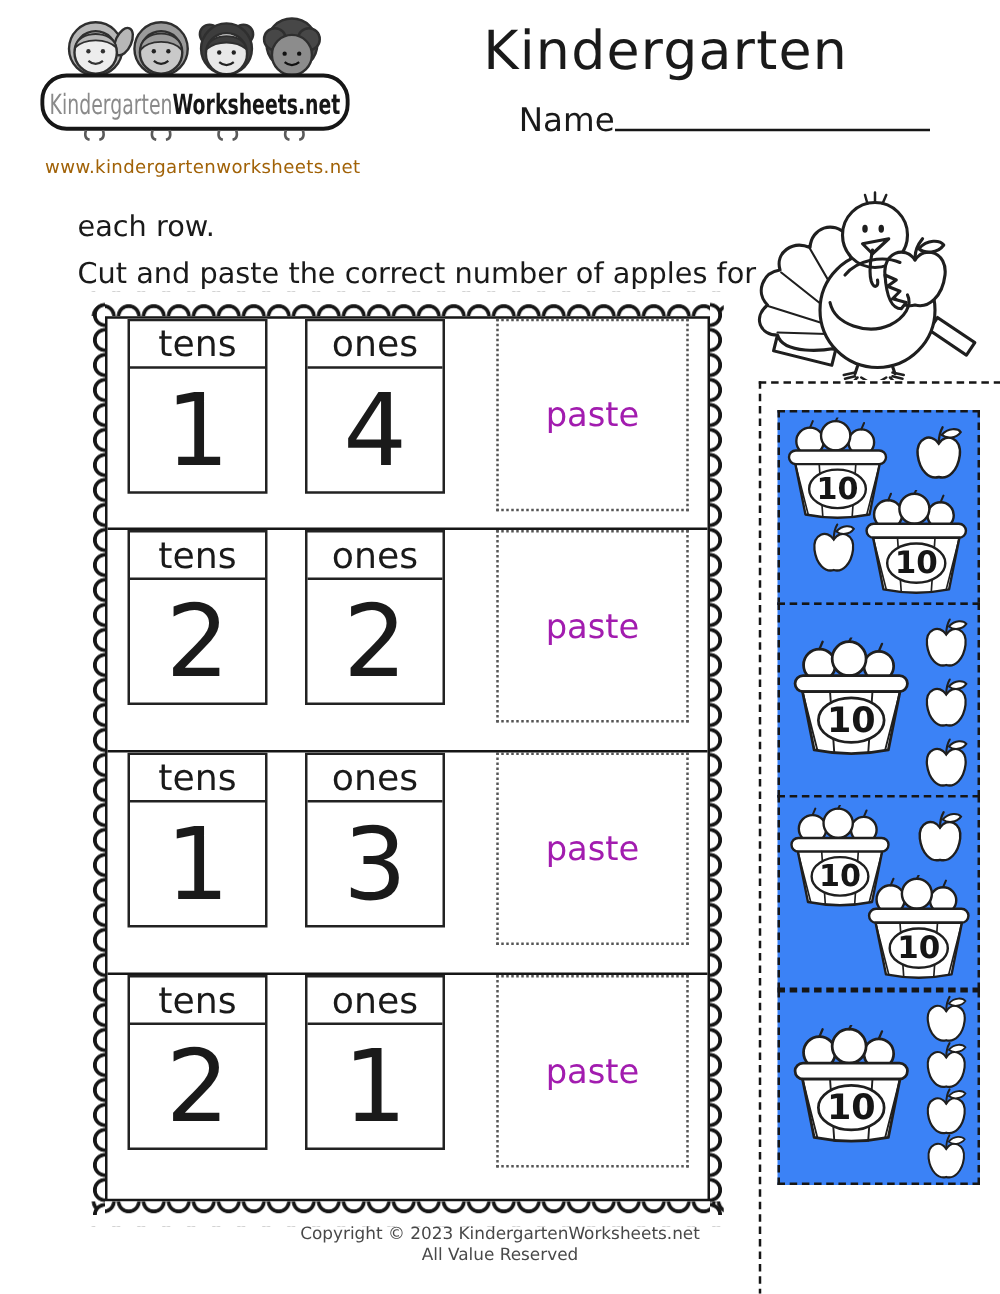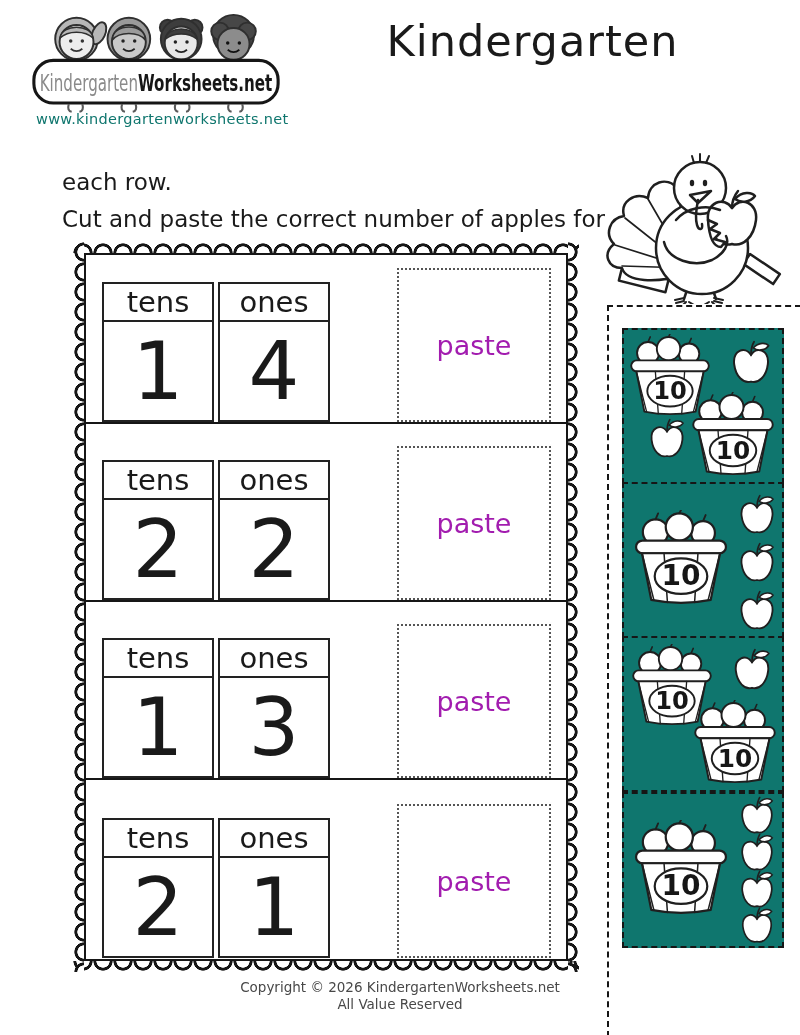--- a/index.html
+++ b/index.html
@@ -1,21 +1,21 @@
 <!DOCTYPE html>
 <html><head>
 <meta charset="utf-8">
 <style>
   html,body{margin:0;padding:0;background:#fff;}
   .page{position:relative;width:800px;height:1035px;background:#fff;overflow:hidden;
         font-family:"DejaVu Sans","Liberation Sans",sans-serif;color:#1a1a1a;}
 
   
   .logo-wrap{position:absolute;left:30px;top:10px;width:252px;}
-  .logo-www{position:absolute;left:36px;top:111px;font-size:14.5px;color:#0f766e;letter-spacing:.3px;}
+  .logo-www{position:absolute;left:36px;top:126px;font-size:14.5px;color:#a16207;letter-spacing:.3px;}
 
   
   .header{position:absolute;left:285px;top:16px;width:495px;text-align:center;}
   .title{font-size:43px;letter-spacing:1px;}
   .subtitle{font-size:29px;margin-top:4px;}
   .name-row{margin-top:13px;font-size:26px;text-align:left;padding-left:130px;}
   .name-underline{display:inline-block;width:252px;border-bottom:2.5px solid #161616;height:24px;}
 
   
   .instructions{position:absolute;left:62px;top:164px;width:560px;font-size:23px;line-height:37px;}
@@ -26,38 +26,38 @@
   .sc-top{left:9px;right:9px;top:0;height:20px;background-repeat:repeat-x;background-size:20px 20px;
     background-image:radial-gradient(circle at 10px 20px,#fff 6.4px,#161616 6.9px 9.3px,transparent 9.9px);}
   .sc-bottom{left:9px;right:9px;bottom:0;height:20px;background-repeat:repeat-x;background-size:20px 20px;
     background-image:radial-gradient(circle at 10px 0px,#fff 6.4px,#161616 6.9px 9.3px,transparent 9.9px);}
   .sc-left{top:9px;bottom:9px;left:0;width:20px;background-repeat:repeat-y;background-size:20px 20px;
     background-image:radial-gradient(circle at 20px 10px,#fff 6.4px,#161616 6.9px 9.3px,transparent 9.9px);}
   .sc-right{top:9px;bottom:9px;right:0;width:20px;background-repeat:repeat-y;background-size:20px 20px;
     background-image:radial-gradient(circle at 0px 10px,#fff 6.4px,#161616 6.9px 9.3px,transparent 9.9px);}
   .sheet-inner{position:absolute;left:20px;top:20px;right:20px;bottom:20px;border:2.5px solid #161616;
     display:grid;grid-template-rows:169px 178px 178px 178px;}
-  .ws-row{display:flex;align-items:flex-end;padding-left:16px;gap:4px;}
+  .ws-row{display:flex;align-items:flex-start;padding-left:16px;gap:30px;}
   .ws-row.sep{border-bottom:2.5px solid #161616;}
   .pv-box{width:108px;height:136px;border:2px solid #222;display:flex;flex-direction:column;background:#fff;}
   .pv-head{height:36px;border-bottom:2px solid #222;display:flex;align-items:center;justify-content:center;
     font-size:29px;}
   .pv-digit{flex:1;display:flex;align-items:center;justify-content:center;font-size:80px;}
   .paste-box{margin-left:auto;margin-right:15px;width:150px;height:150px;border:2px dotted #555;
     display:flex;align-items:center;justify-content:center;font-size:27px;color:#a21caf;}
 
   
   .footer{position:absolute;left:0;top:979px;width:800px;text-align:center;color:#484848;
     font-size:13.5px;line-height:17px;}
 
   
   .turkey{position:absolute;left:602px;top:150px;width:196px;height:154px;}
   .cut-strip{position:absolute;left:607px;top:305px;width:192px;height:730px;
     border-left:2px dashed #161616;border-top:2px dashed #161616;}
-  .cut-group{position:absolute;left:13px;width:158px;height:152px;border:2px dashed #161616;background:#0f766e;}
+  .cut-group{position:absolute;left:13px;width:158px;height:152px;border:2px dashed #161616;background:#3b82f6;}
   .cg1{top:21px;} .cg2{top:175px;} .cg3{top:329px;} .cg4{top:485px;}
   .abs{position:absolute;}
   .basket-num{font-size:33px;font-weight:bold;font-family:"DejaVu Sans",sans-serif;}
   .hidden-defs{position:absolute;width:0;height:0;overflow:hidden;}
 </style>
 </head>
 <body>
 
 <svg class="hidden-defs" aria-hidden="true">
   <defs>
@@ -125,20 +125,23 @@
     </text>
 
     <g stroke="#5a5a5a" stroke-width="2.2" fill="none">
       <path d="M40 97 q-2 7 3 8 M54 97 q2 7 -3 8 M95 97 q-2 7 3 8 M109 97 q2 7 -3 8 M150 97 q-2 7 3 8 M164 97 q2 7 -3 8 M205 97 q-2 7 3 8 M219 97 q2 7 -3 8"></path>
     </g>
   </svg>
   <div class="logo-www">www.kindergartenworksheets.net</div>
 
   <div class="header">
     <div class="title">Kindergarten</div>
+    <div class="name-row">
+      <span>Name</span><span class="name-underline"></span>
+    </div>
   </div>
 
   <div class="instructions">
     <div>each row.</div>
     <div>Cut and paste the correct number of apples for</div>
   </div>
 
   <svg class="turkey" viewBox="0 0 196 154">
     <g fill="#fff" stroke="#1f1f1f" stroke-width="2.5" stroke-linecap="round" stroke-linejoin="round">
       <rect x="20" y="118" width="48" height="13" transform="rotate(14 20 118)"></rect>
@@ -294,17 +297,17 @@
           <use href="#sym-apple"></use>
         </svg>
       <svg class="abs" style="left:113px;top:111px;width:40px;height:41px" viewBox="0 0 60 64">
           <use href="#sym-apple"></use>
         </svg>
     </div>
 
   </div>
 
   <div class="footer">
-    <div>Copyright © 2026 KindergartenWorksheets.net</div>
+    <div>Copyright © 2023 KindergartenWorksheets.net</div>
     <div>All Value Reserved</div>
   </div>
 
 </div>
 
 </body></html>

